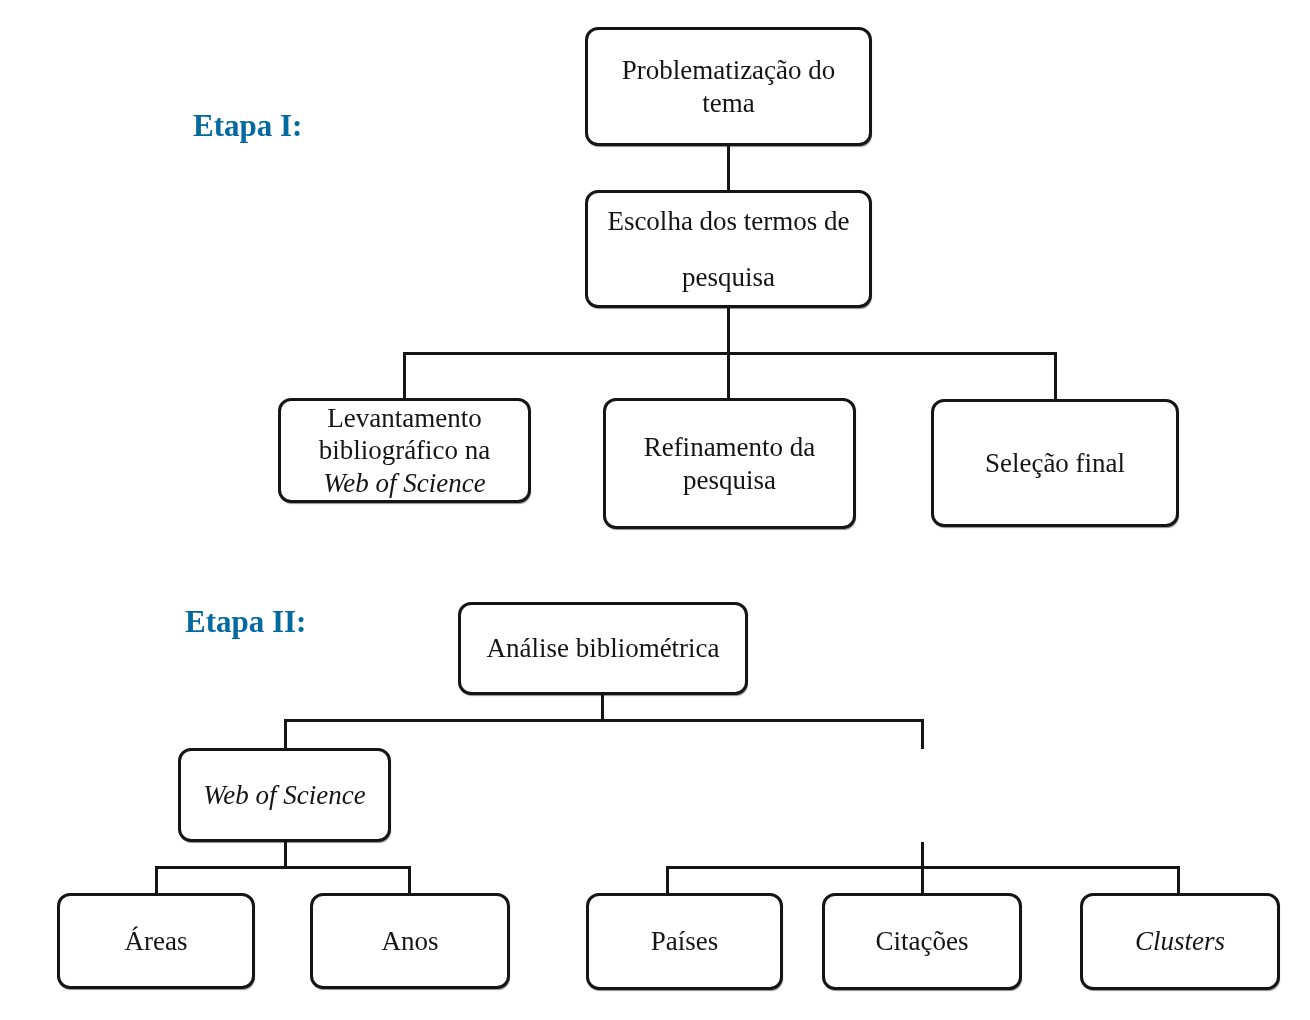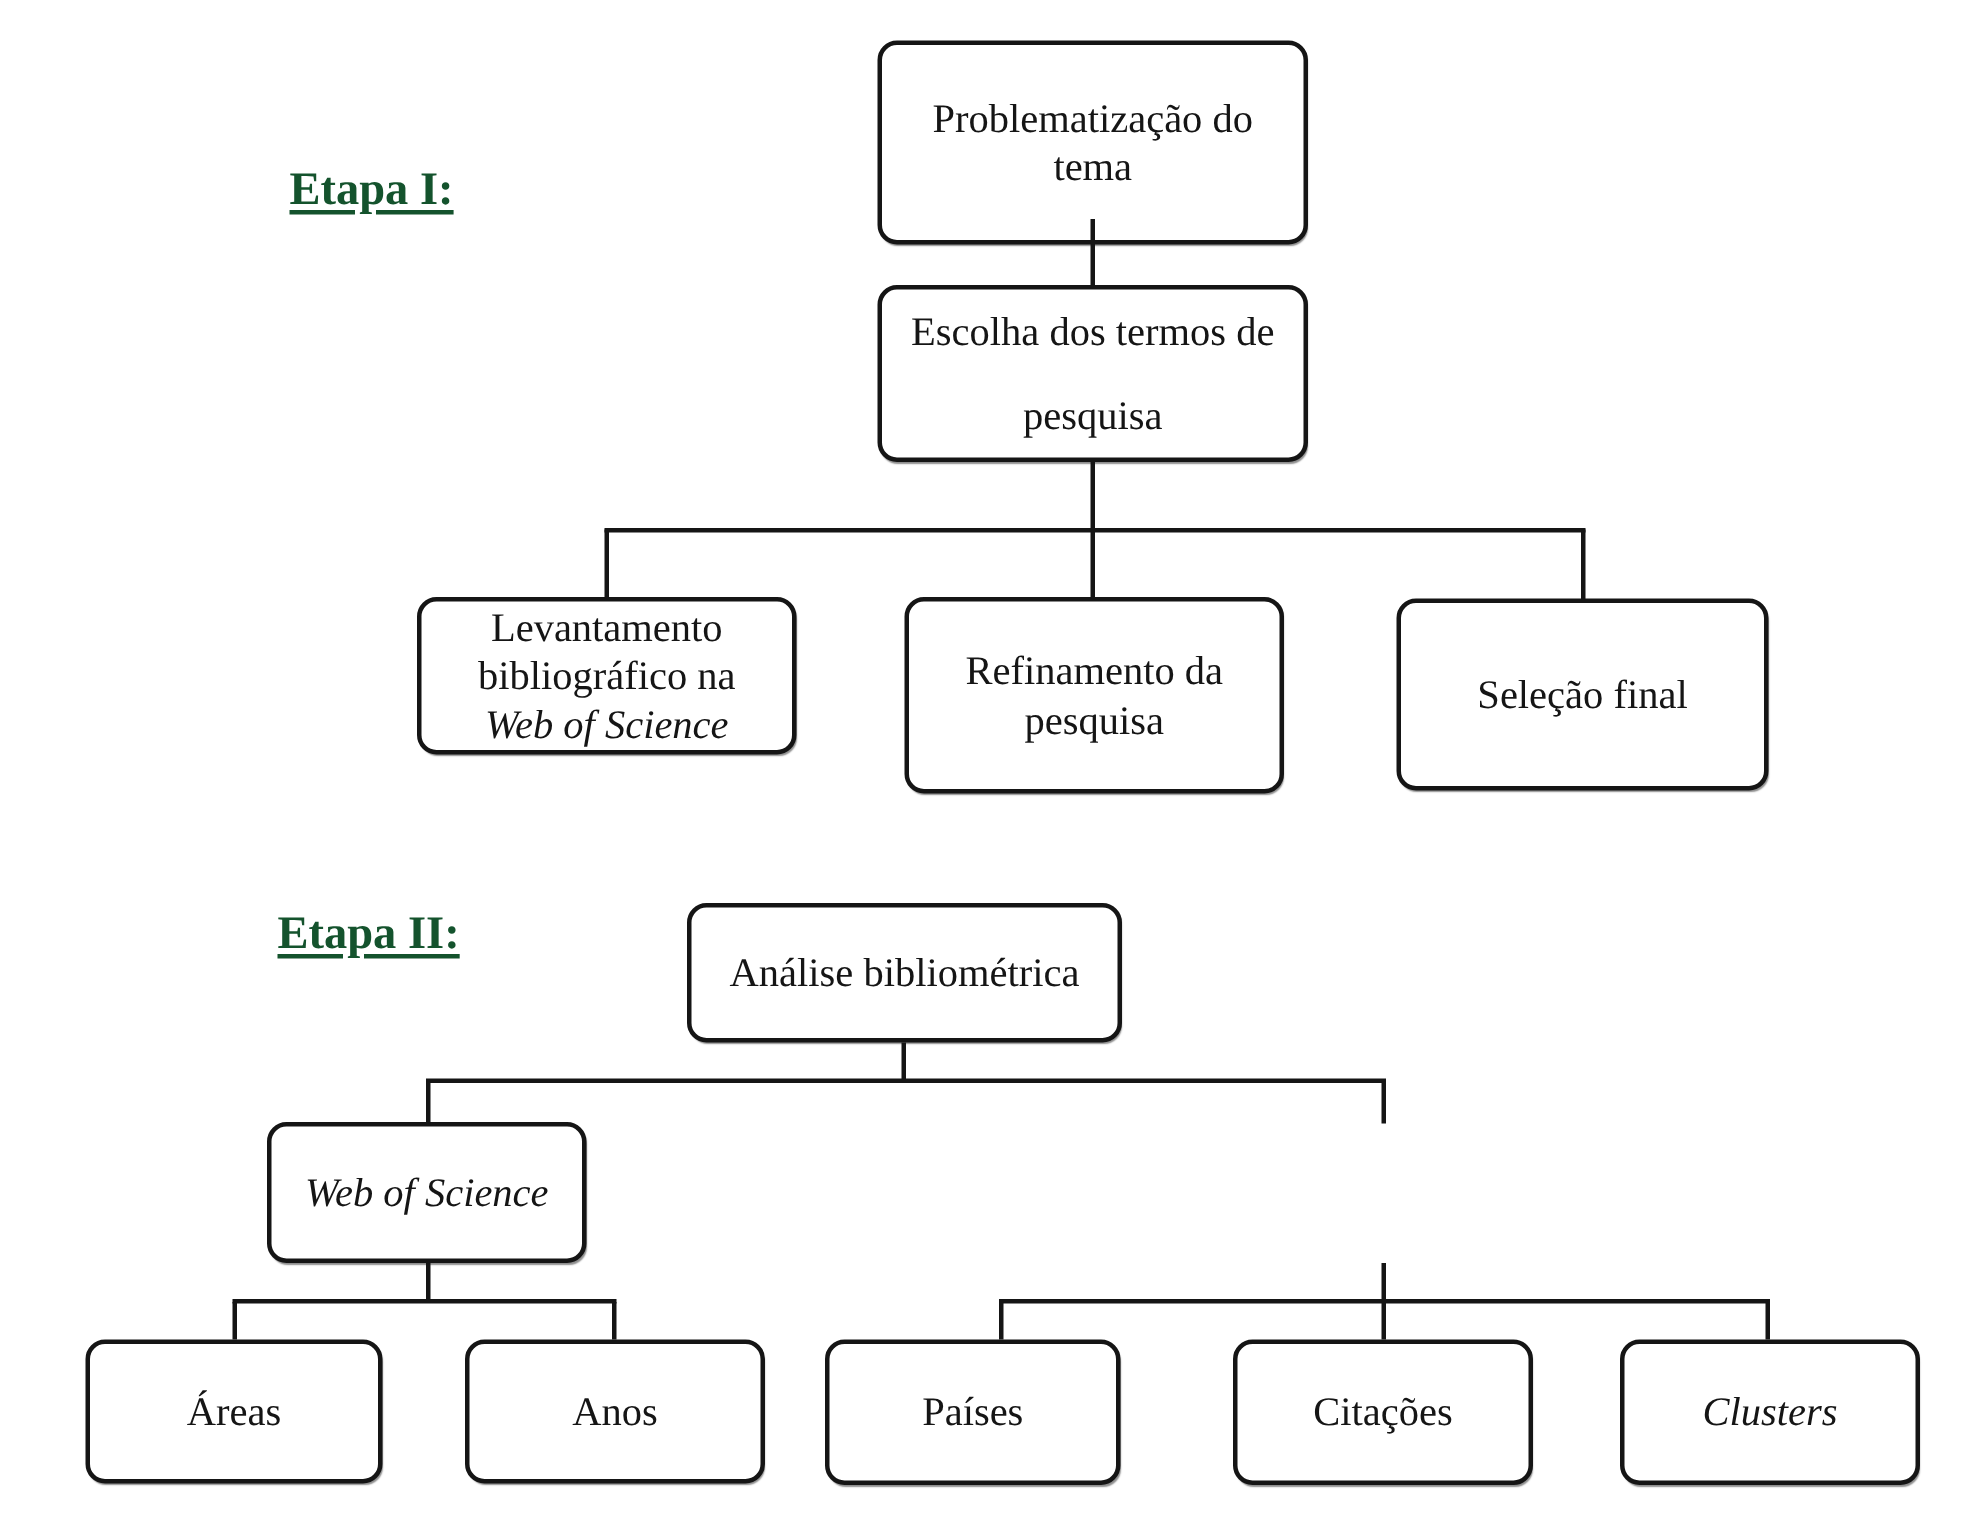--- a/index.html
+++ b/index.html
@@ -13,24 +13,23 @@
     height: 1020px;
     background: #ffffff;
     font-family: "Liberation Serif", "DejaVu Serif", serif;
     color: #151515;
     overflow: hidden;
   }
   .stage-label {
     position: absolute;
     font-size: 31px;
     font-weight: 700;
-    text-decoration: underline;
     text-underline-offset: 4px;
     text-decoration-thickness: 3px;
-    color: #14532d;
+    color: #0369a1;
     white-space: nowrap;
   }
   .node {
     position: absolute;
     box-sizing: border-box;
     background: #ffffff;
     border: 3px solid #151515;
     border-radius: 13px;
     box-shadow: 1px 2px 1px -1px rgba(0,0,0,0.45);
     display: flex;
@@ -52,21 +51,21 @@
   .line.h { height: 3px; }
 </style>
 </head>
 <body>
 
 <div class="canvas">
 
   <div class="stage-label" style="left:193px; top:108px;">Etapa I:</div>
   <div class="stage-label" style="left:185px; top:604px;">Etapa II:</div>
 
-  <div class="node" style="left:585px; top:27px; width:287px; height:136px;">
+  <div class="node" style="left:585px; top:27px; width:287px; height:119px;">
     <span class="ln">Problematização do</span>
     <span class="ln">tema</span>
   </div>
 
   <div class="node" style="left:585px; top:190px; width:287px; height:118px;gap:24px;">
     <span class="ln">Escolha dos termos de</span>
     <span class="ln">pesquisa</span>
   </div>
 
   <div class="node" style="left:278px; top:398px; width:253px; height:105px;">
@@ -94,21 +93,21 @@
 
 
   <div class="node" style="left:310px; top:893px; width:200px; height:96px;">
     <span class="ln">Anos</span>
   </div>
 
   <div class="node" style="left:57px; top:893px; width:198px; height:96px;">
     <span class="ln">Áreas</span>
   </div>
 
-  <div class="node" style="left:550px; top:893px; width:197px; height:97px;">
+  <div class="node" style="left:586px; top:893px; width:197px; height:97px;">
     <span class="ln">Países</span>
   </div>
 
   <div class="node" style="left:822px; top:893px; width:200px; height:97px;">
     <span class="ln">Citações</span>
   </div>
 
   <div class="node italic" style="left:1080px; top:893px; width:200px; height:97px;align-items:center;">
     <span class="ln">Clusters</span>
   </div>

